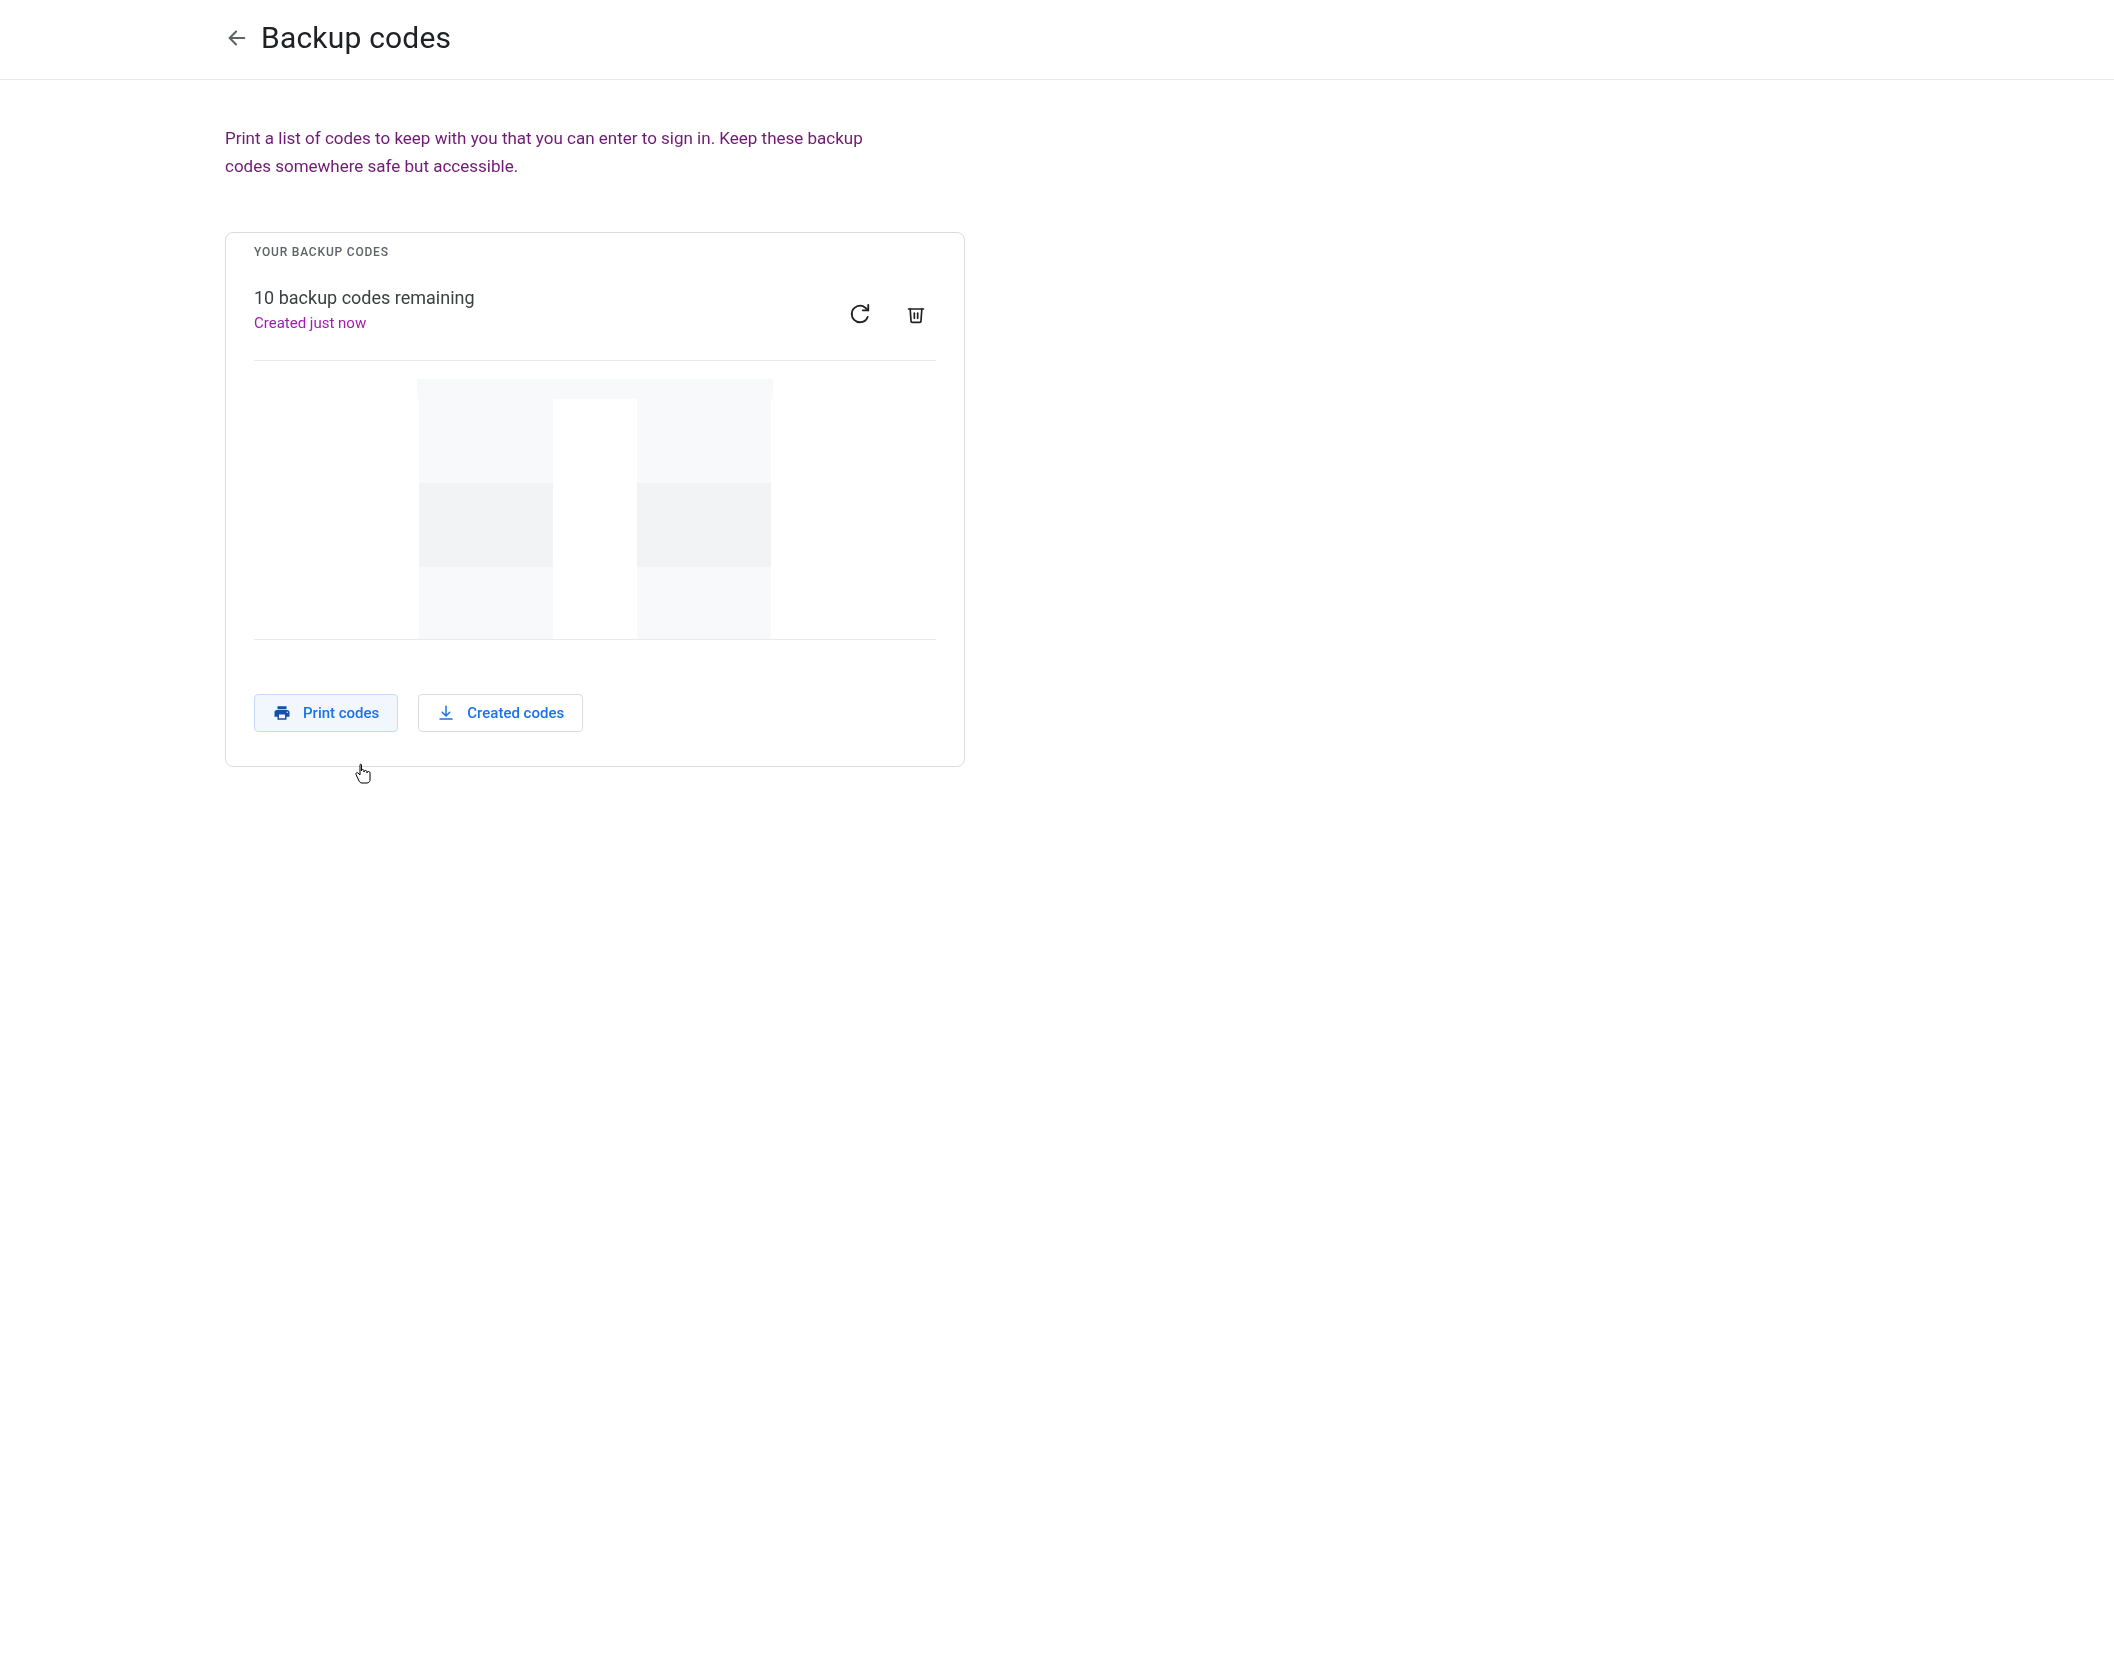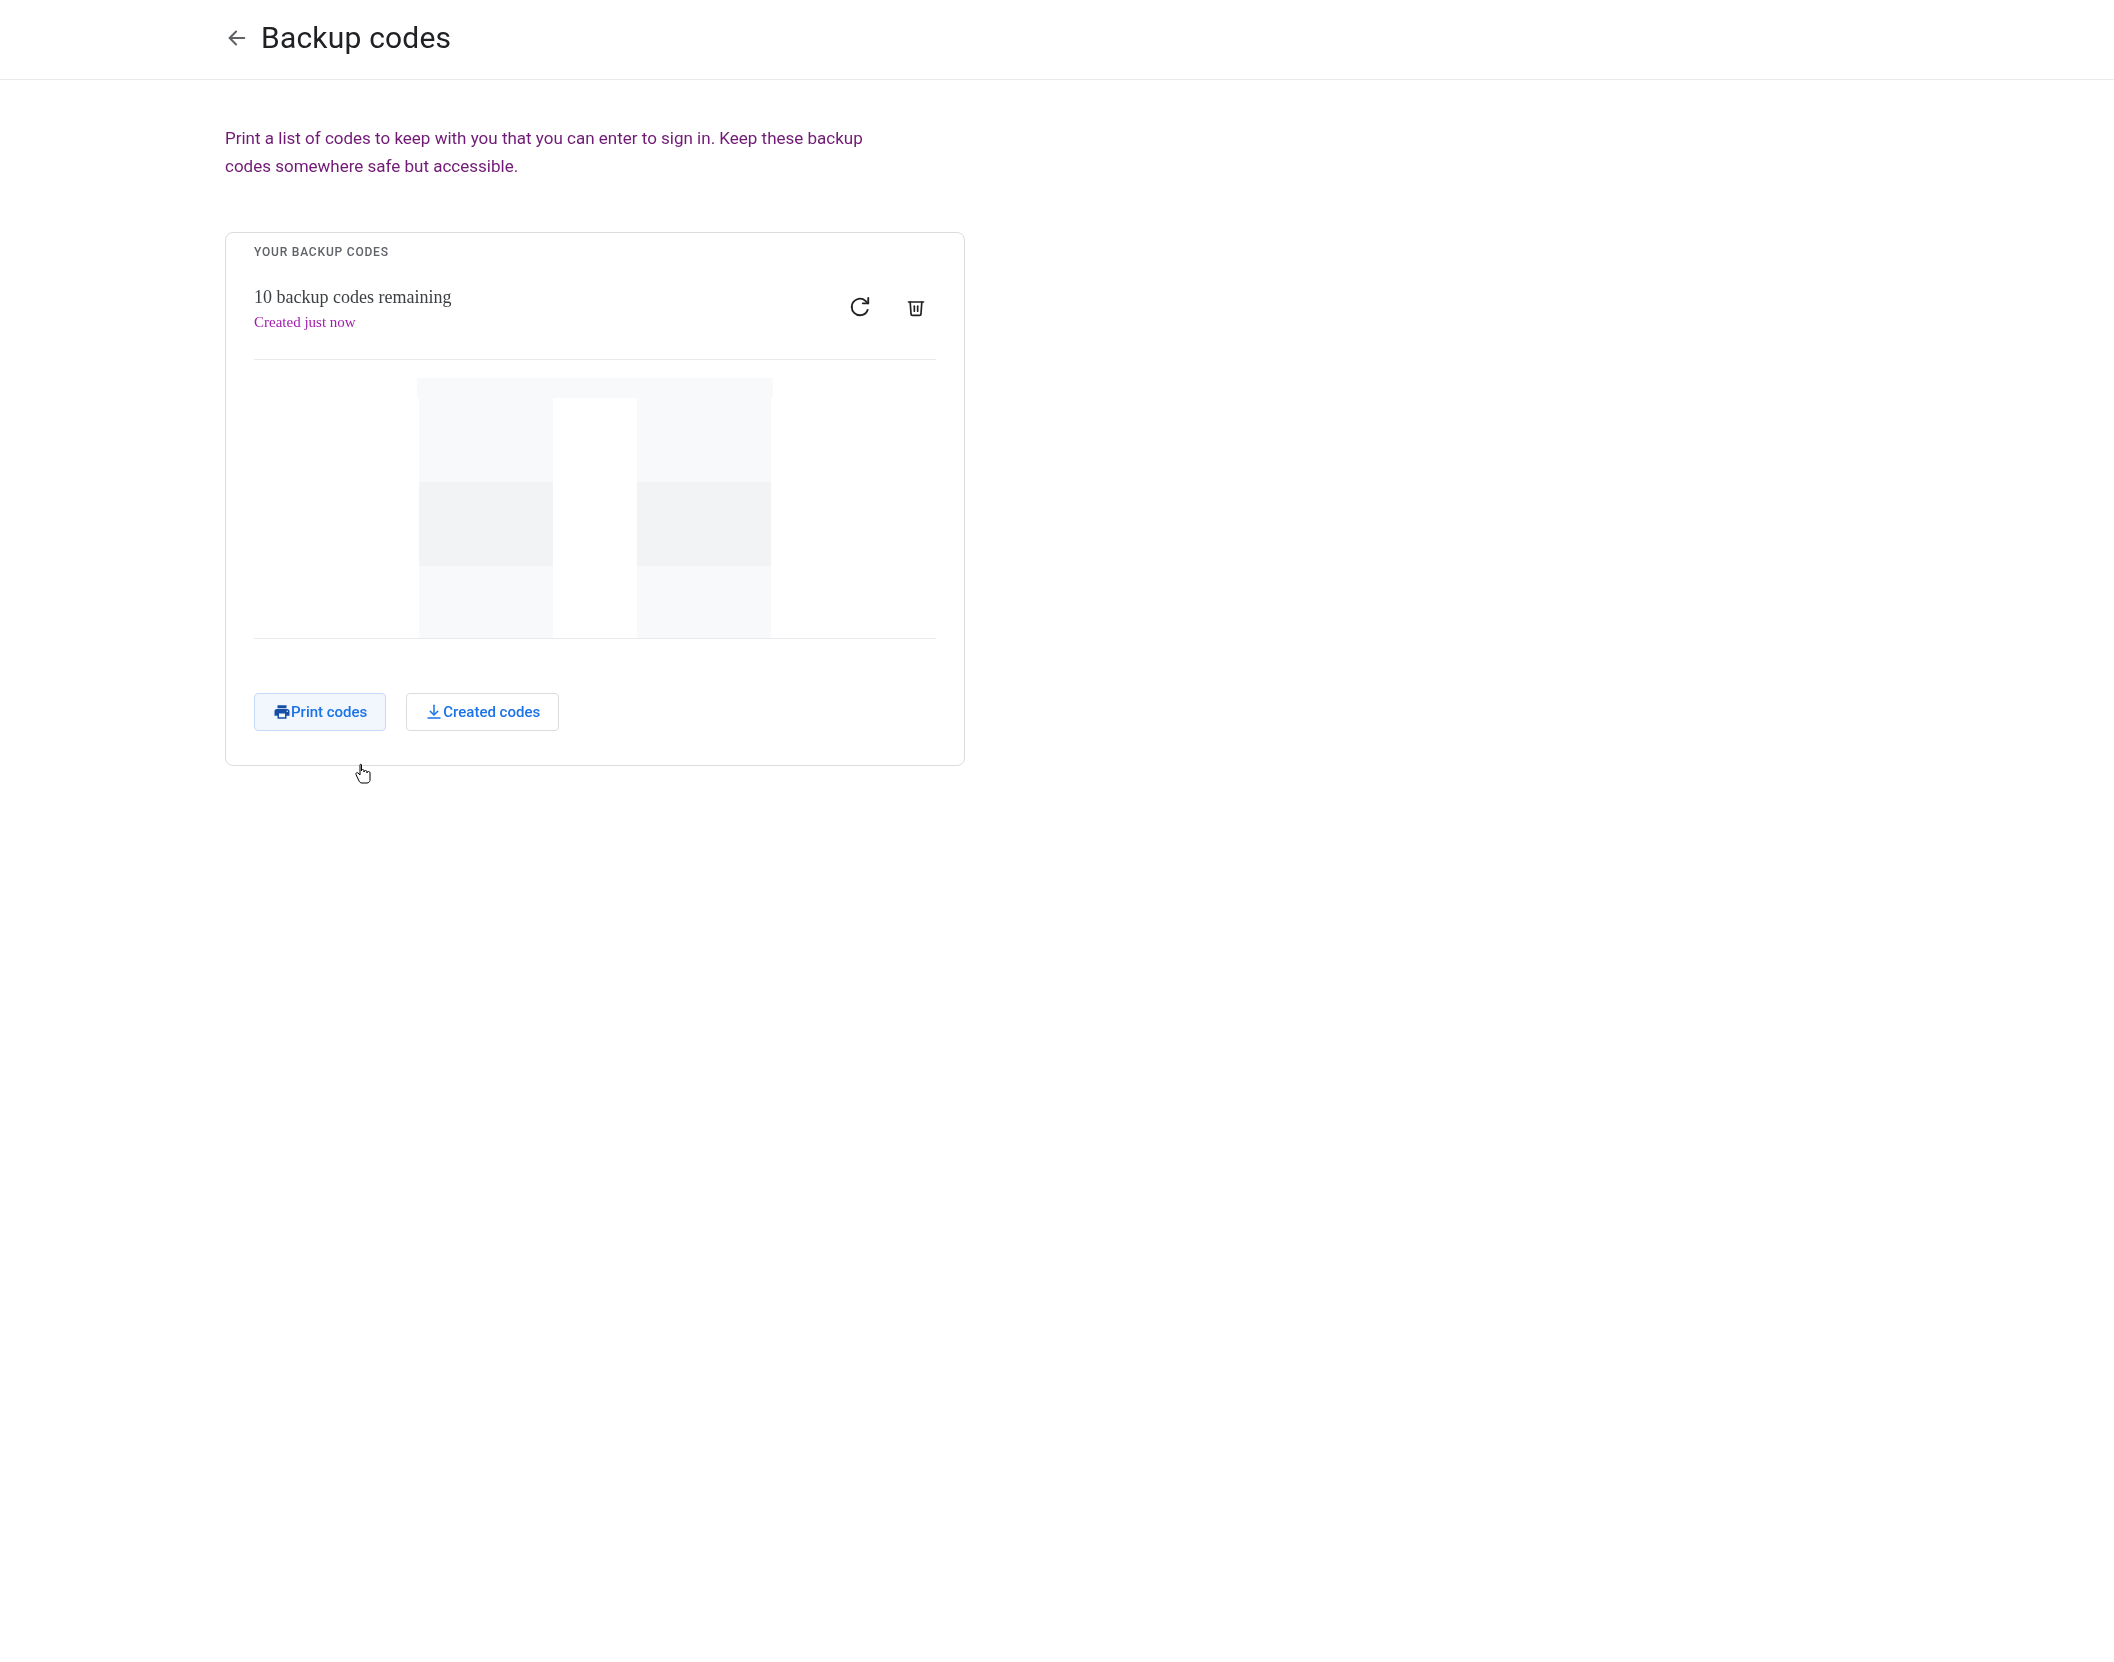--- a/index.html
+++ b/index.html
@@ -58,23 +58,22 @@
       font-size: 12px;
       font-weight: 500;
       letter-spacing: 0.8px;
       color: #5f6368;
       text-transform: uppercase;
       margin-bottom: 28px;
     }
     .status-row {
       display: flex;
       justify-content: space-between;
-      align-items: flex-start;
+      align-items: center;
       margin-bottom: 28px;
-      font-family: Liberation Serif, serif;
     }
     .status-text .remaining {
       font-size: 18px;
       color: #3c4043;
       margin-bottom: 6px;
     }
     .status-text .created {
       font-size: 15px;
       color: #a21caf;
     }
@@ -131,21 +130,21 @@
       justify-content: center;
     }
     .button-row {
       display: flex;
       gap: 20px;
       padding-top: 36px;
     }
     .action-button {
       display: inline-flex;
       align-items: center;
-      gap: 0;
+      gap: 12px;
       padding: 9px 18px;
       border: 1px solid #dadce0;
       border-radius: 4px;
       background: #fff;
       color: #1a73e8;
       font-size: 15px;
       font-weight: 500;
       cursor: pointer;
       font-family: inherit;
     }

